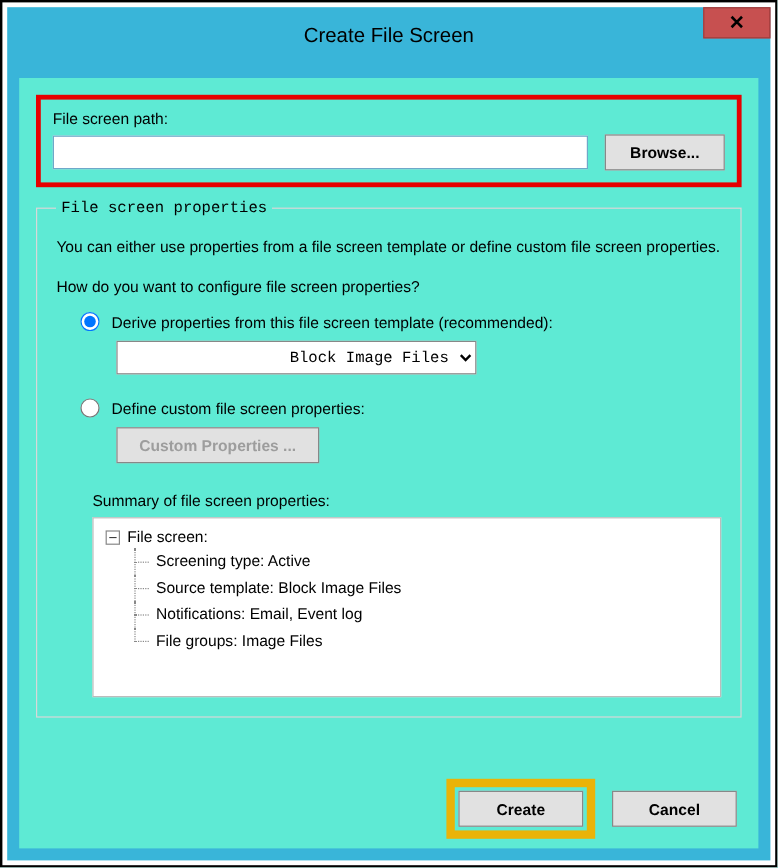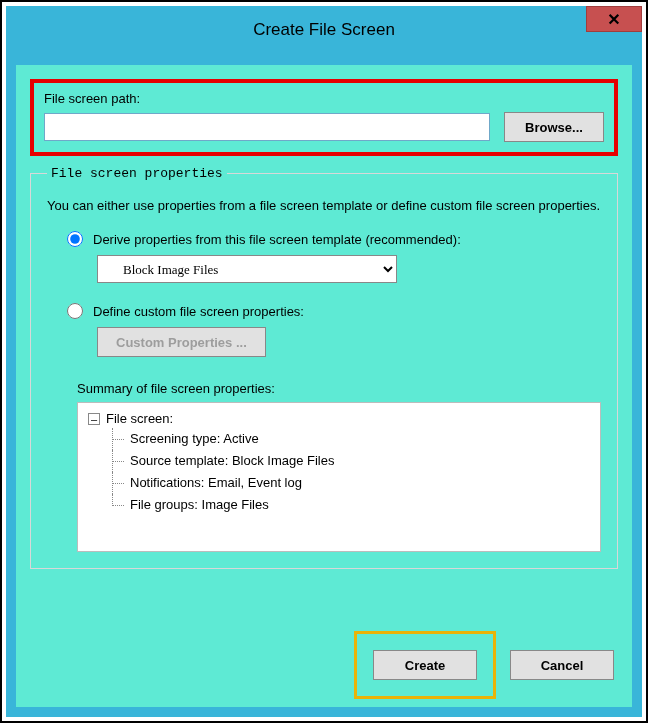--- a/index.html
+++ b/index.html
@@ -129,23 +129,24 @@
     height: 16px;
     margin: 0;
   }
   .template-select {
     margin-left: 50px;
     margin-bottom: 20px;
     width: 300px;
     height: 28px;
     border: 1px solid #888;
     background: #fff;
-    font-family: Liberation Serif, serif;
-    font-size: 13px;
-    padding: 2px 21px;
+    font-family: Liberation Mono, monospace;
+    font-size: 13px;
+    padding: 2px 6px;
+    text-align: right;
   }
   .custom-btn-row {
     margin-left: 50px;
     margin-bottom: 24px;
   }
   .summary-label {
     margin-left: 30px;
     margin-bottom: 6px;
   }
   .summary-box {
@@ -209,22 +210,22 @@
   .tree-children li:last-child::before { bottom: 50%; }
   .footer-buttons {
     position: absolute;
     right: 18px;
     bottom: 8px;
     display: flex;
     gap: 14px;
     align-items: center;
   }
   .create-wrap {
-    border: 3px solid #eab308;
-    padding: 16px;
+    border: 7px solid #eab308;
+    padding: 3px;
   }
   .btn-footer {
     min-width: 104px;
     height: 30px;
   }
 </style>
 </head>
 <body>
 
 <div class="outer-frame">
@@ -244,20 +245,21 @@
         <div class="path-row">
           <input type="text" class="path-input" value="" style="">
           <button class="btn">Browse...</button>
         </div>
       </div>
 
       <fieldset class="props">
         <legend>File screen properties</legend>
 
         <div class="intro">You can either use properties from a file screen template or define custom file screen properties.</div>
+        <div class="question">How do you want to configure file screen properties?</div>
 
         <label class="radio-row">
           <input type="radio" name="mode" checked="" style="">
           <span>Derive properties from this file screen template (recommended):</span>
         </label>
 
         <select class="template-select">
           <option>Block Image Files</option>
         </select>
 

